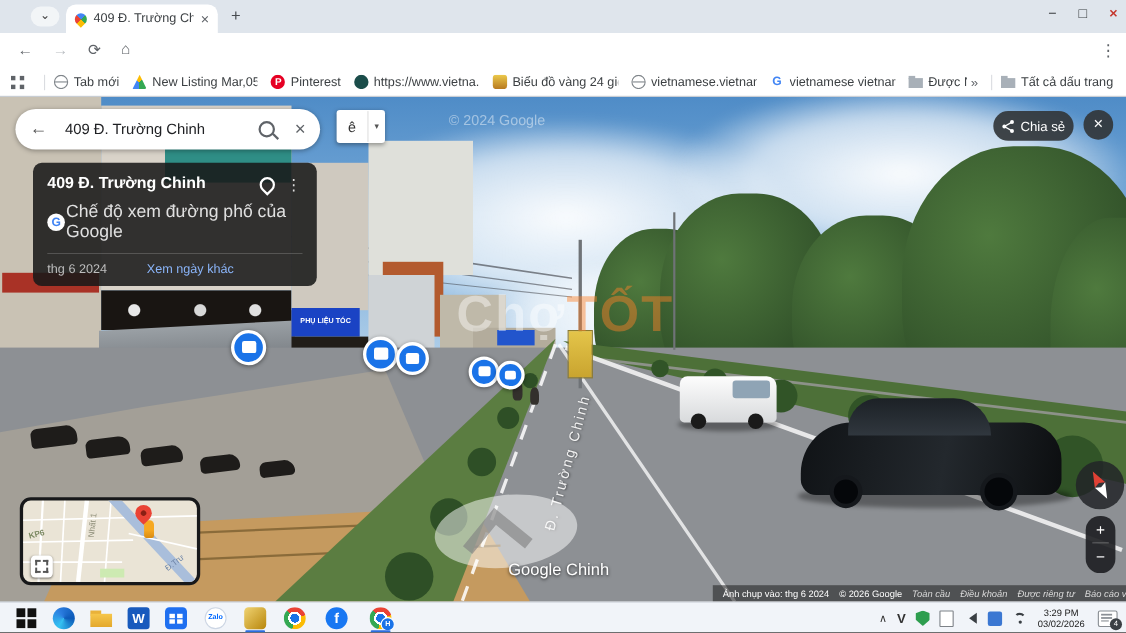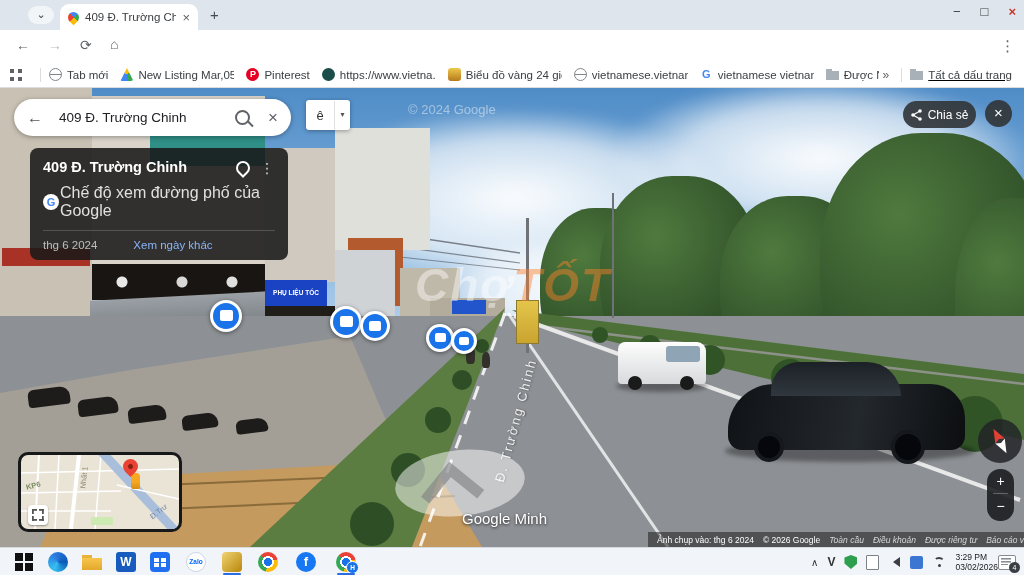--- a/index.html
+++ b/index.html
@@ -63,21 +63,21 @@
       linear-gradient(#a8b0b8,#a8b0b8) 0 3px/13px 9px no-repeat,
       linear-gradient(#a8b0b8,#a8b0b8) 0 1px/6px 3px no-repeat;}
 
   
   .sv{position:absolute;left:0;top:88px;width:1024px;height:459px;overflow:hidden;background:#8d9094;}
   .sky{position:absolute;left:0;top:0;width:1024px;height:300px;
        background:linear-gradient(#4f8cc7 0%,#7fb0dc 45%,#cfe2f1 100%);}
   .cloud{position:absolute;border-radius:50%;filter:blur(6px);background:
          radial-gradient(closest-side,rgba(255,255,255,.97),rgba(255,255,255,.65) 65%,rgba(255,255,255,0));}
   .skywm{position:absolute;font-size:13px;color:rgba(255,255,255,.45);}
-  .wm{position:absolute;font-size:46px;font-weight:bold;letter-spacing:2px;opacity:.5;font-style:italic;}
+  .wm{position:absolute;font-size:46px;font-weight:bold;letter-spacing:2px;opacity:.5;}
   .wm .a{color:rgba(255,255,255,.85);} .wm .b{color:rgba(255,130,40,.9);}
   .bld{position:absolute;}
   .winlines{background-image:repeating-linear-gradient(rgba(60,60,70,.25) 0 6px,transparent 6px 18px),
             repeating-linear-gradient(90deg,rgba(60,60,70,.2) 0 5px,transparent 5px 22px);}
   .tree{position:absolute;border-radius:45%;background:
         radial-gradient(circle at 35% 30%,#4f7a3e,#2c4a26 70%);}
   .marker{position:absolute;border-radius:50%;background:#1a73e8;border:3px solid #fff;
           box-shadow:0 1px 4px rgba(0,0,0,.45);}
   .marker:after{content:'';position:absolute;left:25%;top:28%;width:50%;height:42%;background:#fff;border-radius:2px;}
   .shadow{position:absolute;border-radius:50%;background:rgba(0,0,0,.35);filter:blur(2px);}
@@ -201,21 +201,21 @@
   .tri{font-size:10px;color:#333;margin-right:9px;}
   .shield{width:13px;height:14px;background:#2e9e4f;clip-path:polygon(50% 0,100% 18%,100% 60%,50% 100%,0 60%,0 18%);
           margin-right:9px;position:relative;}
   .pagei{width:11px;height:13px;background:#fff;border:1.3px solid #7d8288;border-radius:1px;margin-right:9px;}
   .spk{width:0;height:0;border:5px solid transparent;border-right:7px solid #3a3f44;margin-right:10px;}
   .bluetray{width:13px;height:13px;background:#3b77d2;border-radius:2px;margin-right:9px;}
   .wifi{width:14px;height:11px;margin-right:9px;position:relative;}
   .wifi:before{content:'';position:absolute;left:1px;top:0;width:12px;height:12px;border:2px solid #3a3f44;
         border-radius:50%;clip-path:polygon(0 0,100% 0,50% 50%);box-sizing:border-box;}
   .wifi:after{content:'';position:absolute;left:6px;top:7px;width:3px;height:3px;border-radius:50%;background:#3a3f44;}
-  .clock{font-size:8.5px;color:#1b1b1b;text-align:left;line-height:10px;}
+  .clock{font-size:8.5px;color:#1b1b1b;text-align:center;line-height:10px;margin-right:12px;}
   .notif{width:16px;height:13px;background:#fff;border:1.3px solid #868b91;border-radius:2px;position:relative;margin-right:8px;}
   .notif:before{content:'';position:absolute;left:2px;top:2px;width:10px;height:7px;background:
      linear-gradient(#8a8f95,#8a8f95) 0 0/10px 1.6px,linear-gradient(#8a8f95,#8a8f95) 0 3px/10px 1.6px,
      linear-gradient(#8a8f95,#8a8f95) 0 6px/7px 1.6px;background-repeat:no-repeat;}
   .nbadge{position:absolute;right:-5px;bottom:-4px;width:11px;height:11px;border-radius:50%;background:#3a3f44;
           color:#fff;font-size:7px;text-align:center;line-height:11px;}
 </style>
 </head>
 <body>
 
@@ -285,21 +285,21 @@
           <div class="bi g">G</div>
           <span class="lbl">vietnamese vietnam...</span>
         </div>
       <div class="bm">
           <div class="bi folder"></div>
           <span class="lbl">Được Nhập từ IE</span>
         </div>
     </div>
     <span style="font-size:12px;color:#5f6368;margin:0 4px;">»</span>
     <div class="vsep"></div>
-    <div class="bm" style="margin-right:2px;text-decoration:underline;">
+    <div class="bm" style="margin-right:2px;">
         <div class="bi folder"></div>
         <span class="lbl" style="max-width:110px;">Tất cả dấu trang</span>
       </div>
   </div>
 
   <div class="sv">
     <div class="sky"></div>
     <div class="cloud" style="left:300px;top:20px;width:430px;height:180px;"></div>
     <div class="cloud" style="left:610px;top:-10px;width:420px;height:160px;"></div>
     <div class="cloud" style="left:60px;top:60px;width:230px;height:70px;opacity:.7;"></div>
@@ -393,21 +393,21 @@
     <div class="marker" style="left:330px;top:218px;width:26px;height:26px;"></div>
     <div class="marker" style="left:360px;top:223px;width:24px;height:24px;"></div>
     <div class="marker" style="left:426px;top:236px;width:22px;height:22px;"></div>
     <div class="marker" style="left:451px;top:240px;width:20px;height:20px;"></div>
 
     <div class="wm" style="left:415px;top:170px;">
       <span class="a">Chợ</span><span class="b">TỐT</span>
     </div>
     <div class="roadlabel" style="left:492px;top:392px;">Đ. Trường Chinh</div>
     <div class="navarrow" style="left:395px;top:362px;width:130px;height:66px;"></div>
-    <div class="gmwm" style="left:462px;top:422px;">Google Minh</div>
+    <div class="gmwm" style="left:462px;top:422px;">Google Chinh</div>
 
     <div class="svfooter">
       <span>Ảnh chụp vào: thg 6 2024</span>
       <span>© 2026 Google</span>
       <span class="lnk">Toàn cầu</span>
       <span class="lnk">Điều khoản</span>
       <span class="lnk">Được riêng tư</span>
       <span class="lnk">Báo cáo vấn đề</span>
     </div>
 

